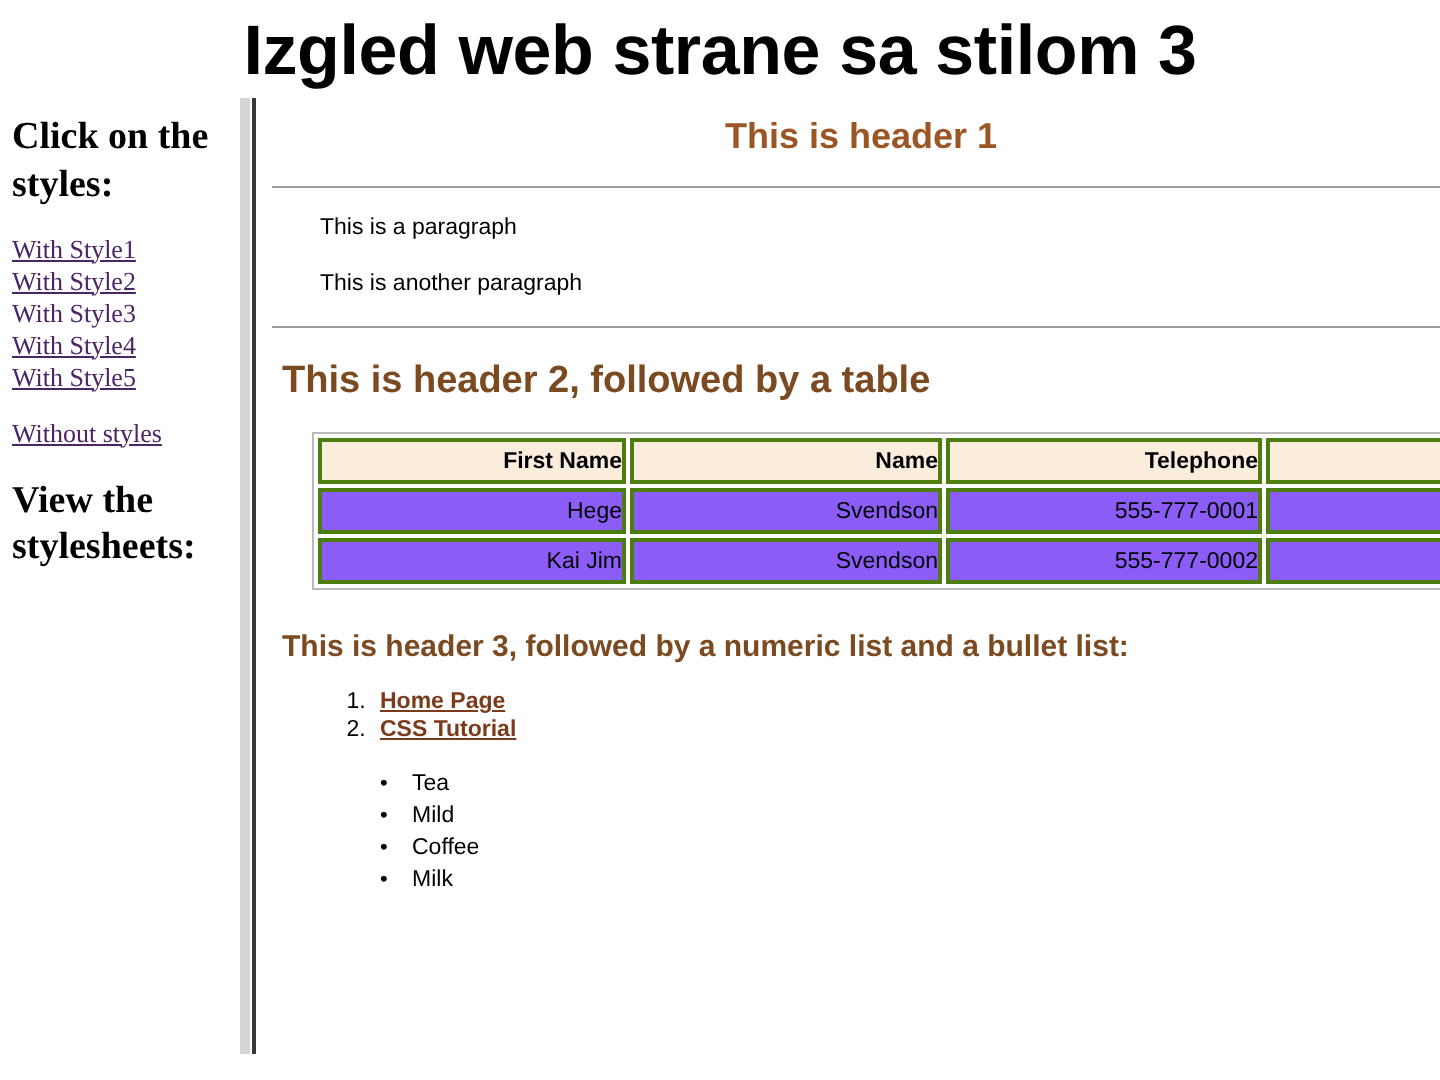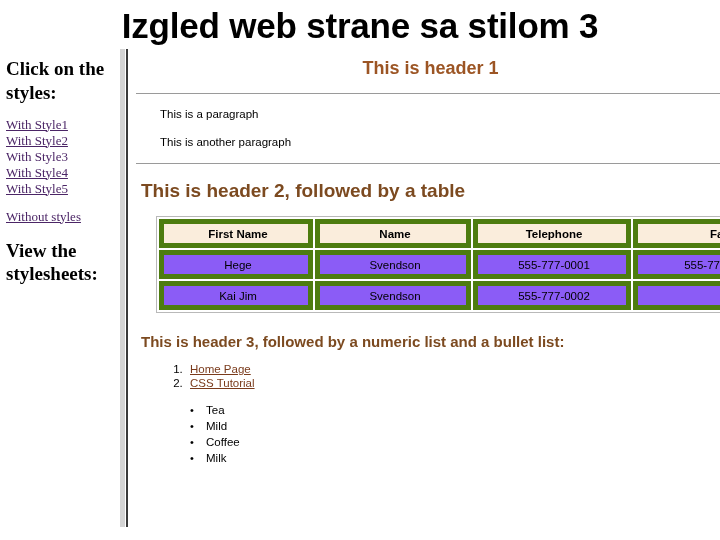--- a/index.html
+++ b/index.html
@@ -146,23 +146,23 @@
     border-spacing: 2px;
     margin: 14px 0 0 26px;
     font-family: "Liberation Sans", sans-serif;
     font-size: 11.5px;
     table-layout: fixed;
     width: 650px;
     background: #ffffff;
     border: 1px solid #b9b9b9;
   }
   table.data th, table.data td {
-    border: 5px solid #4d7c0f;
+    border: 2px solid #4d7c0f;
     padding: 2px 0 2px 4px;
-    text-align: center;
+    text-align: right;
     height: 15px;
     overflow: hidden;
     white-space: nowrap;
     color: #000000;
   }
   table.data th {
     background: #faeddc;
     font-weight: bold;
   }
   table.data td { background: #8b5cf6; }
@@ -179,20 +179,21 @@
     font-size: 11.5px;
     color: #000000;
   }
   ol.numlist li {
     line-height: 14px;
     padding-left: 4px;
   }
   ol.numlist li a {
     color: #7a3b1c;
     text-decoration: underline;
+    font-weight: bold;
   }
   ul.bullist {
     margin: 12px 0 0 0;
     padding: 0 0 0 60px;
     list-style: none;
     font-family: "Liberation Sans", sans-serif;
     font-size: 11.5px;
     color: #000000;
   }
   ul.bullist li {

